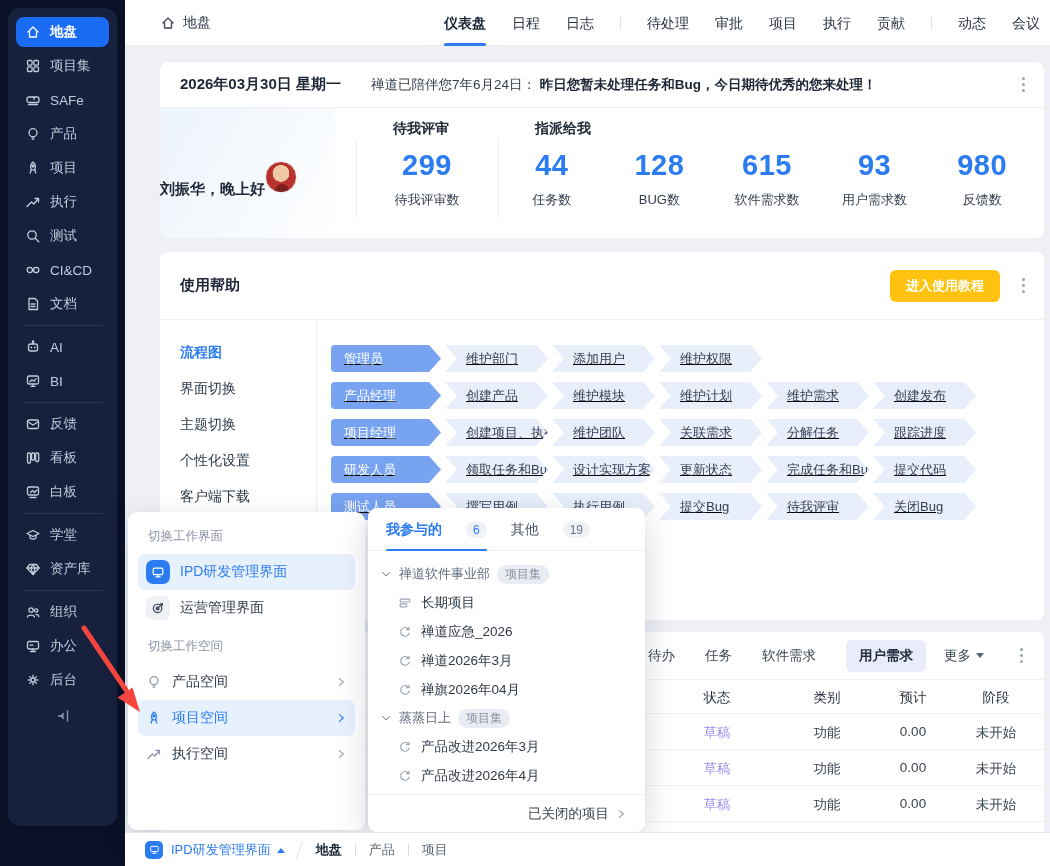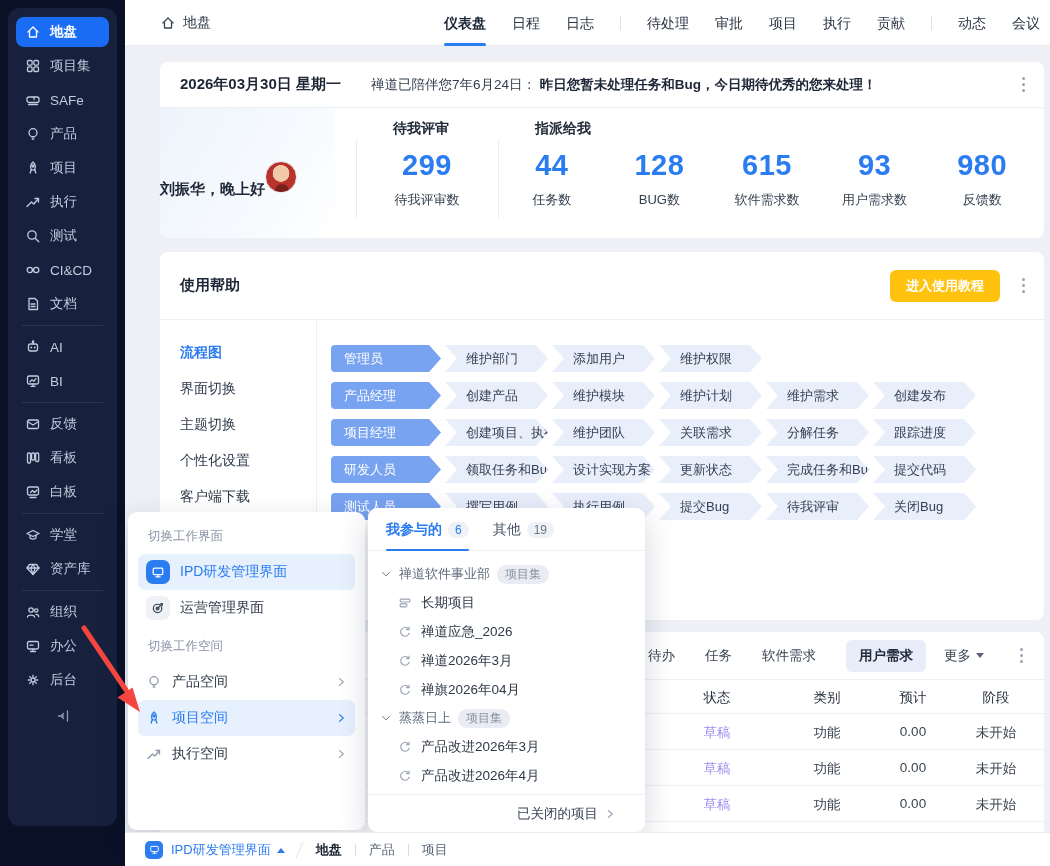--- a/index.html
+++ b/index.html
@@ -62,21 +62,21 @@
   #card-help { left:160px; top:252px; width:884px; height:368px; }
   .help-head { height:68px; display:flex; align-items:center; border-bottom:1px solid #eef0f4; padding:0 14px 0 20px; }
   .help-title { font-size:15px; font-weight:bold; color:#1d2636; }
   .btn-yellow { margin-left:auto; background:#ffc20e; color:#fff; font-size:13px; font-weight:bold; border:none; border-radius:6px; height:32px; padding:0 16px; cursor:pointer; }
   .help-head .kebab { margin-left:16px; }
   .help-body { display:flex; height:315px; }
   .help-menu { width:157px; border-right:1px solid #eef0f4; padding:24px 0 0 20px; }
   .help-menu-item { font-size:14px; color:#2e3a4a; margin-bottom:18px; cursor:pointer; }
   .help-menu-item.active { color:#2b7cf0; font-weight:bold; }
   .flow-area { flex:1; padding:25px 14px 0 14px; }
-  .flow-row { display:flex; height:27px; margin-bottom:10px; }
+  .flow-row { display:flex; height:27px; margin-bottom:10px;text-decoration:underline; }
   .role-arrow { width:110px; flex:none; background:#78a3f1; color:#fff; font-size:13px; line-height:27px; padding-left:13px; clip-path:polygon(0 0,calc(100% - 12px) 0,100% 50%,calc(100% - 12px) 100%,0 100%); border-radius:4px 0 0 4px; white-space:nowrap; }
   .step-arrow { width:103px; flex:none; margin-left:4px; background:#e8eefa; color:#333f52; font-size:13px; line-height:27px; padding-left:21px; clip-path:polygon(0 0,calc(100% - 12px) 0,100% 50%,calc(100% - 12px) 100%,0 100%,12px 50%); white-space:nowrap; overflow:hidden; }
 
   
   #card-work { left:160px; top:632px; width:884px; height:234px; }
   .work-tabs { height:48px; display:flex; align-items:center; border-bottom:1px solid #eef0f4; padding-left:488px; }
   .wtab { font-size:13.5px; color:#3a4553; margin-right:30px; cursor:pointer; white-space:nowrap; }
   .wtab.active { background:#e9ecf9; color:#1f2a3a; font-weight:bold; border-radius:6px; padding:7px 13px; margin-right:18px; }
   .wtab-more { display:flex; align-items:center; gap:5px; font-size:13.5px; color:#3a4553; cursor:pointer; }
   .caret-down { width:0; height:0; border:4px solid transparent; border-top:5px solid #5a6475; margin-top:4px; }
@@ -114,32 +114,32 @@
   .menu-item.active { background:#e7f0fd; color:#2b7cf0; }
   .menu-item .ico { color:#8f99ab; }
   .menu-item.active .ico { color:#2b7cf0; }
   .chev { margin-left:auto; color:#98a2b3; display:flex; }
   .chev svg { width:12px; height:12px; }
   .chev svg * { stroke:currentColor; fill:none; stroke-width:1.6; stroke-linecap:round; stroke-linejoin:round; }
   .menu-item.active .chev { color:#2b7cf0; }
 
   #proj-menu { left:368px; top:508px; width:277px; height:324px; display:flex; flex-direction:column; }
   .pm-tabs { display:flex; gap:24px; padding:13px 18px 0; border-bottom:1px solid #eef0f4; }
-  .pm-tab { position:relative; display:flex; align-items:center; gap:6px; padding-bottom:11px; font-size:14px; color:#4a5565; cursor:pointer; }
+  .pm-tab { position:relative; display:flex; align-items:center; gap:24px; padding-bottom:11px; font-size:14px; color:#4a5565; cursor:pointer; }
   .pm-tab.active { color:#2b7cf0; font-weight:bold; }
   .pm-tab.active::after { content:""; position:absolute; left:0; right:0; bottom:-1px; height:2.5px; background:#2b7cf0; border-radius:2px; }
   .pm-count { background:#eef1f6; border-radius:9px; font-size:12px; font-weight:normal; color:#6b7687; padding:1px 7px; }
   .pm-tab.active .pm-count { color:#2b7cf0; }
   .pm-tree { padding:9px 12px 0; }
   .pm-group { display:flex; align-items:center; gap:7px; height:28px; font-size:13px; color:#5f6b7c; cursor:pointer; }
   .pm-badge { background:#e9edf3; color:#8a93a3; font-size:12px; border-radius:9px; padding:1px 8px; }
   .pm-item { display:flex; align-items:center; gap:8px; height:29px; padding-left:17px; font-size:13.5px; color:#2f3947; cursor:pointer; }
   .pm-item .ico { color:#9aa4b5; }
   .pm-item .ico svg { width:14px; height:14px; }
-  .pm-footer { margin-top:auto; border-top:1px solid #eef0f4; height:38px; display:flex; align-items:center; justify-content:flex-end; padding-right:29px; gap:4px; font-size:13.5px; color:#3a4553; cursor:pointer; }
+  .pm-footer { margin-top:auto; border-top:1px solid #eef0f4; height:38px; display:flex; align-items:center; justify-content:flex-end; padding-right:18px; gap:4px; font-size:13.5px; color:#3a4553; cursor:pointer; }
 
   .annot { position:absolute; inset:0; z-index:100; pointer-events:none; }
 </style>
 </head>
 <body>
 
 <div class="screen">
 
   <aside class="sidebar">
     <div class="sidebar-panel">

